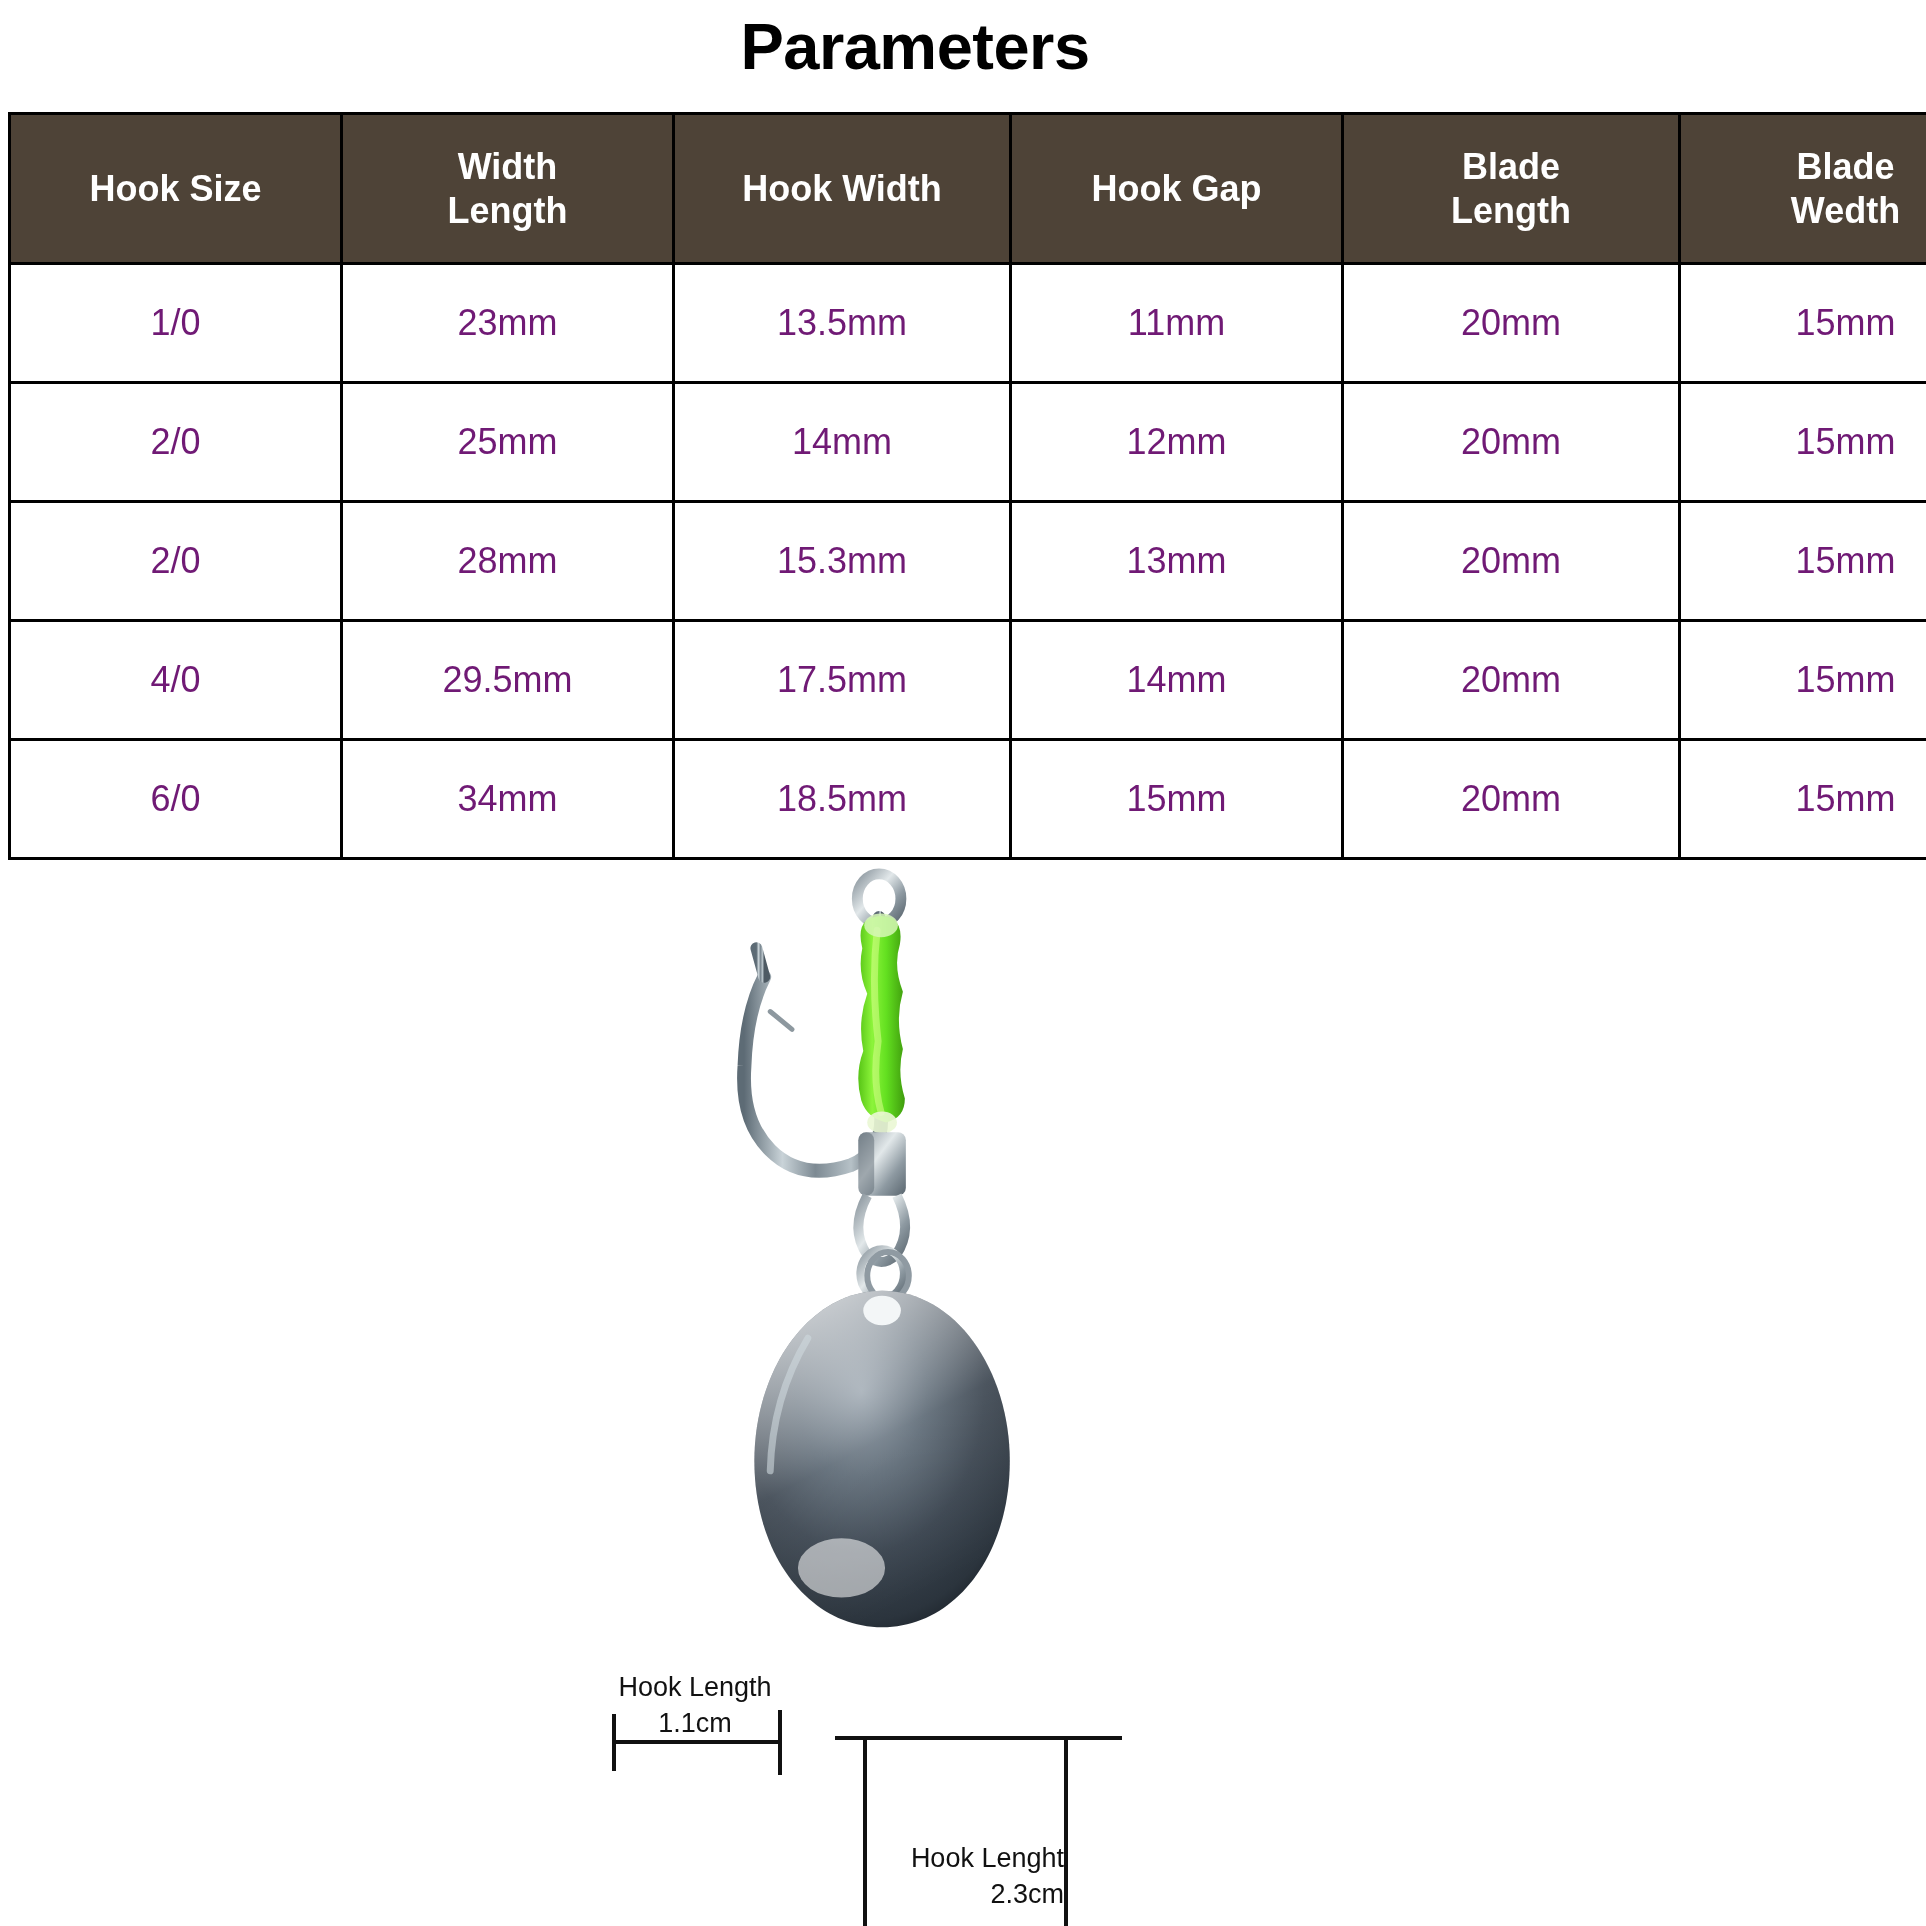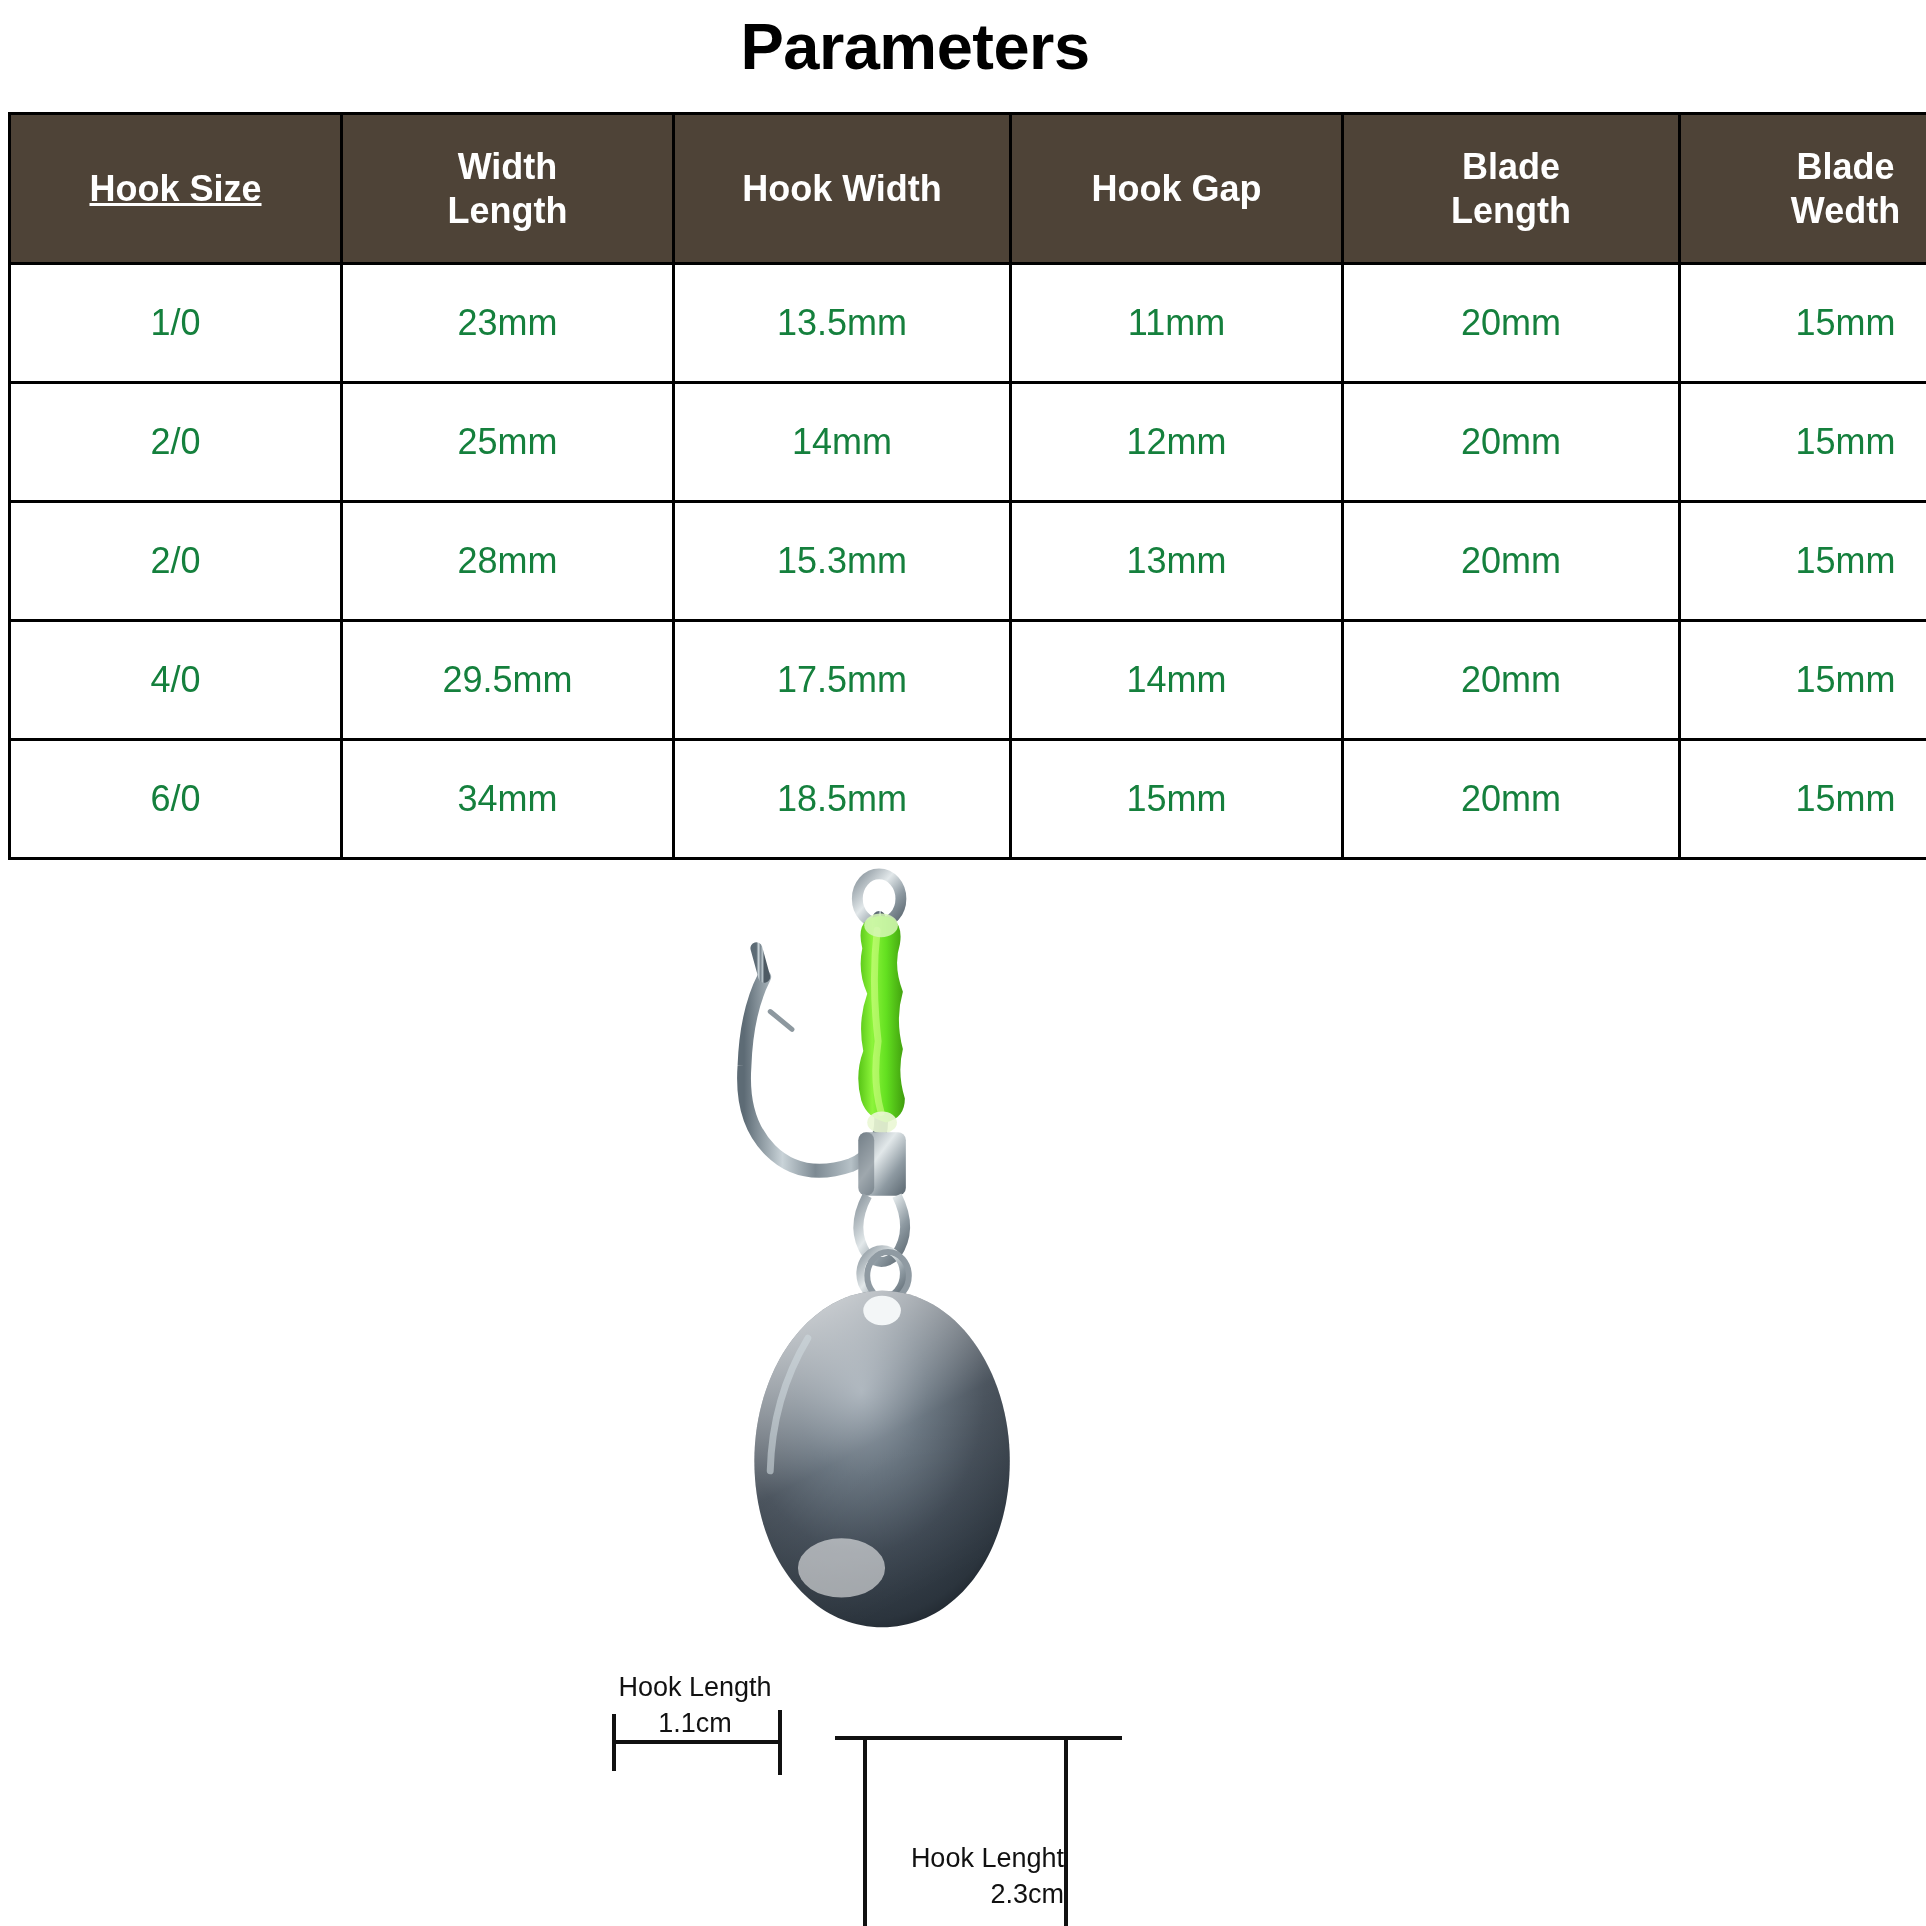--- a/index.html
+++ b/index.html
@@ -48,27 +48,27 @@
     background: #4e4337;
     color: #ffffff;
     font-size: 36px;
     font-weight: bold;
     height: 139px;
     line-height: 1.22;
     padding: 4px 6px;
   }
   #params-table tbody td {
     background: #ffffff;
-    color: #15803d;
+    color: #701a75;
     font-size: 36px;
     font-weight: normal;
     height: 112px;
     padding: 2px 6px;
   }
-  .col-hook-size   { width: 317px; text-decoration: underline; }
+  .col-hook-size   { width: 317px; }
   .col-hook-length { width: 317px; }
   .col-hook-width  { width: 322px; }
   .col-hook-gap    { width: 317px; }
   .col-blade-length{ width: 322px; }
   .col-blade-width { width: 317px; }
 
   
   #diagram {
     position: absolute;
     top: 863px;

